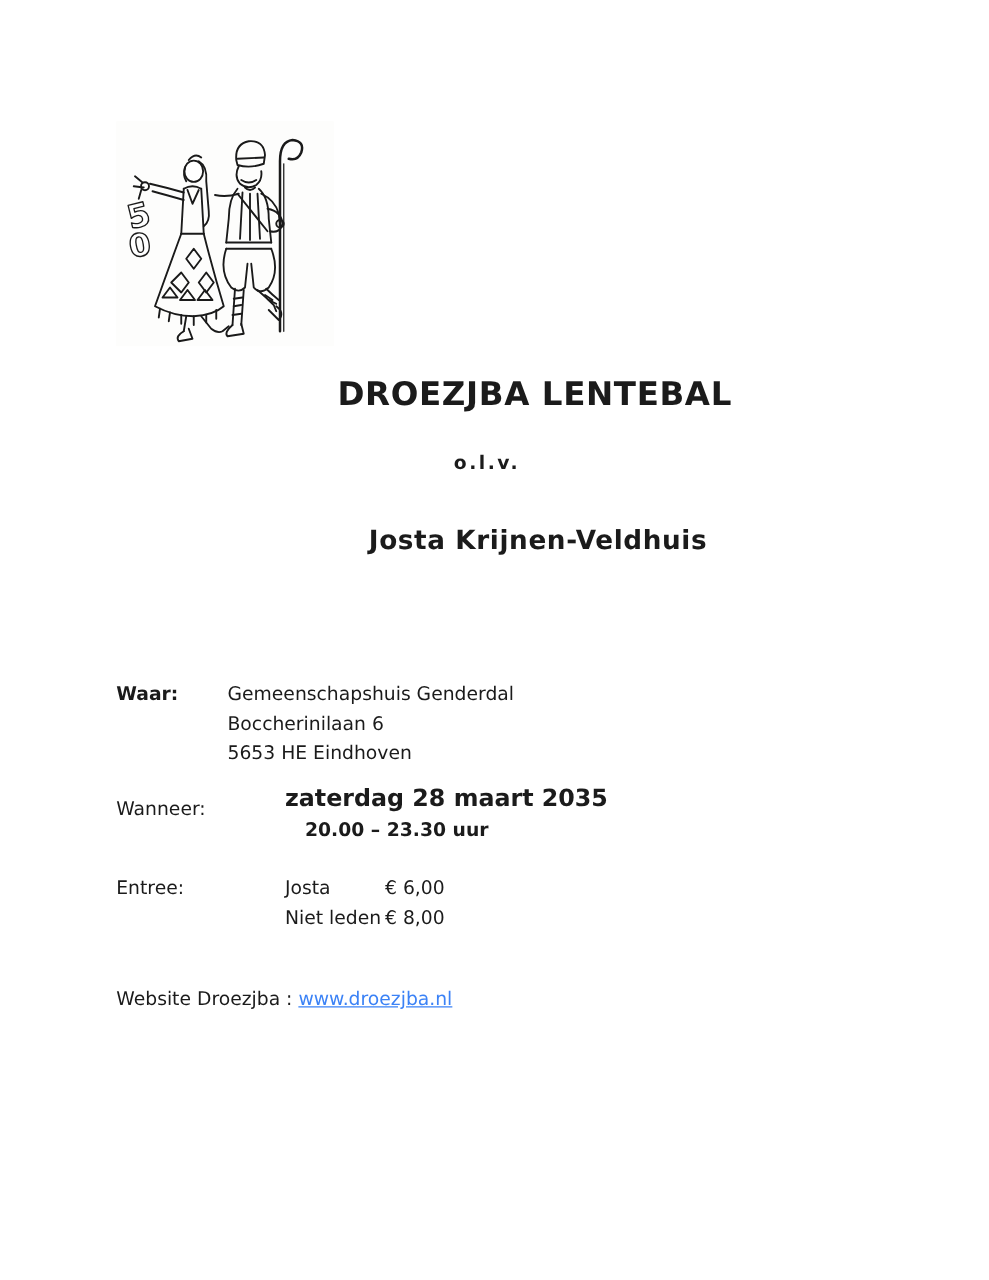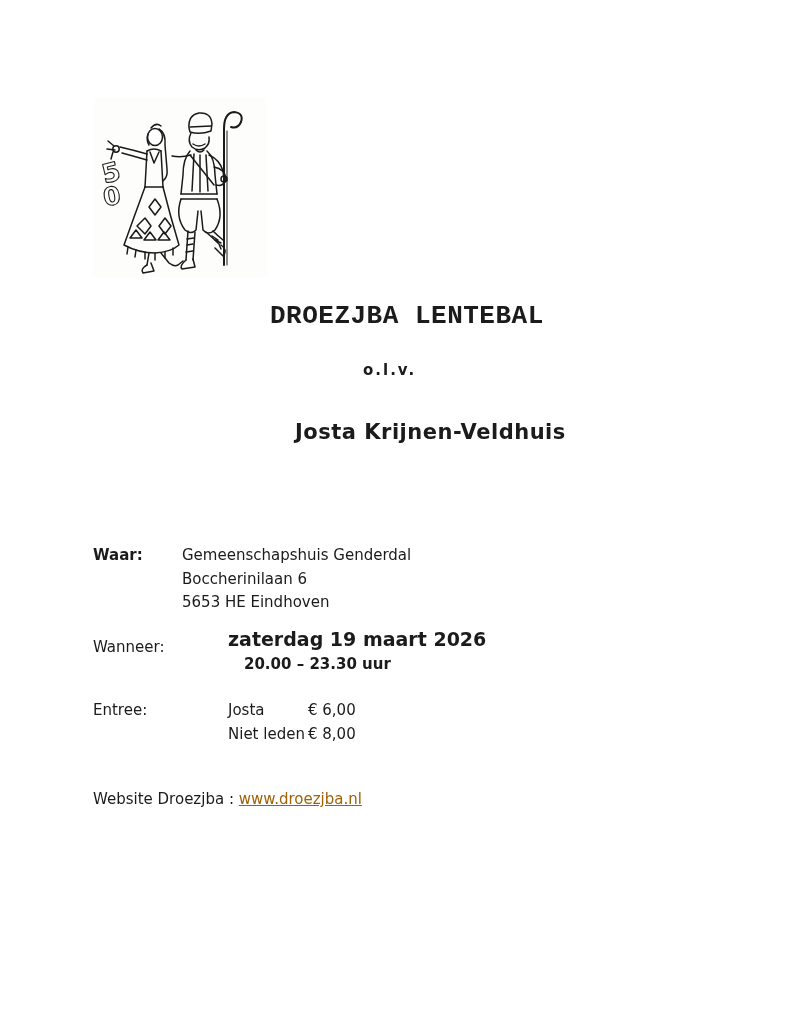--- a/index.html
+++ b/index.html
@@ -21,21 +21,20 @@
     background: #fdfdfc;
   }
   .illustration svg { display: block; width: 100%; height: 100%; }
 
   .title {
     left: 270px; top: 301px;
     font-size: 26px;
     font-weight: 800;
     letter-spacing: 0.5px;
     white-space: nowrap;
-    font-family: Liberation Mono, monospace;
   }
   .olv {
     left: 363px; top: 361px;
     font-size: 15px;
     font-weight: 700;
     letter-spacing: 2px;
     white-space: nowrap;
   }
   .conductor {
     left: 295px; top: 420px;
@@ -59,21 +58,21 @@
     left: 244px; top: 655px;
     font-size: 15px; font-weight: 700; white-space: nowrap;
   }
 
   .entree-label  { left: 93px;  top: 699px; }
   .entree-rows   { left: 228px; top: 699px; }
   .entree-row .member { display: inline-block; width: 80px; }
 
   .website-line  { left: 93px;  top: 788px; }
   .website-link {
-    color: #a16207;
+    color: #3b82f6;
     text-decoration: underline;
     cursor: pointer;
   }
 </style>
 </head>
 <body>
 
 <div class="page">
 
   <div class="abs illustration">
@@ -158,21 +157,21 @@
   <div class="abs conductor">Josta Krijnen-Veldhuis</div>
 
   <div class="abs body-text waar-label">Waar:</div>
   <div class="abs body-text waar-values">
     <div>Gemeenschapshuis Genderdal</div>
     <div>Boccherinilaan 6</div>
     <div>5653 HE Eindhoven</div>
   </div>
 
   <div class="abs body-text wanneer-label">Wanneer:</div>
-  <div class="abs wanneer-date">zaterdag 19 maart 2026</div>
+  <div class="abs wanneer-date">zaterdag 28 maart 2035</div>
   <div class="abs wanneer-time">20.00 – 23.30 uur</div>
 
   <div class="abs body-text entree-label">Entree:</div>
   <div class="abs body-text entree-rows">
     <div class="entree-row">
       <span class="member">Josta</span><span>€ 6,00</span>
     </div>
     <div class="entree-row">
       <span class="member">Niet leden</span><span>€ 8,00</span>
     </div>

